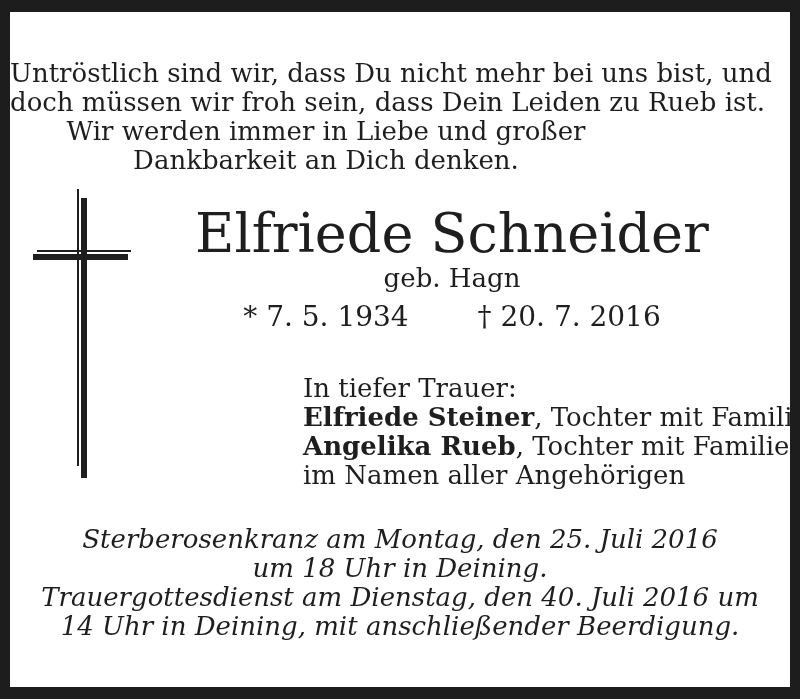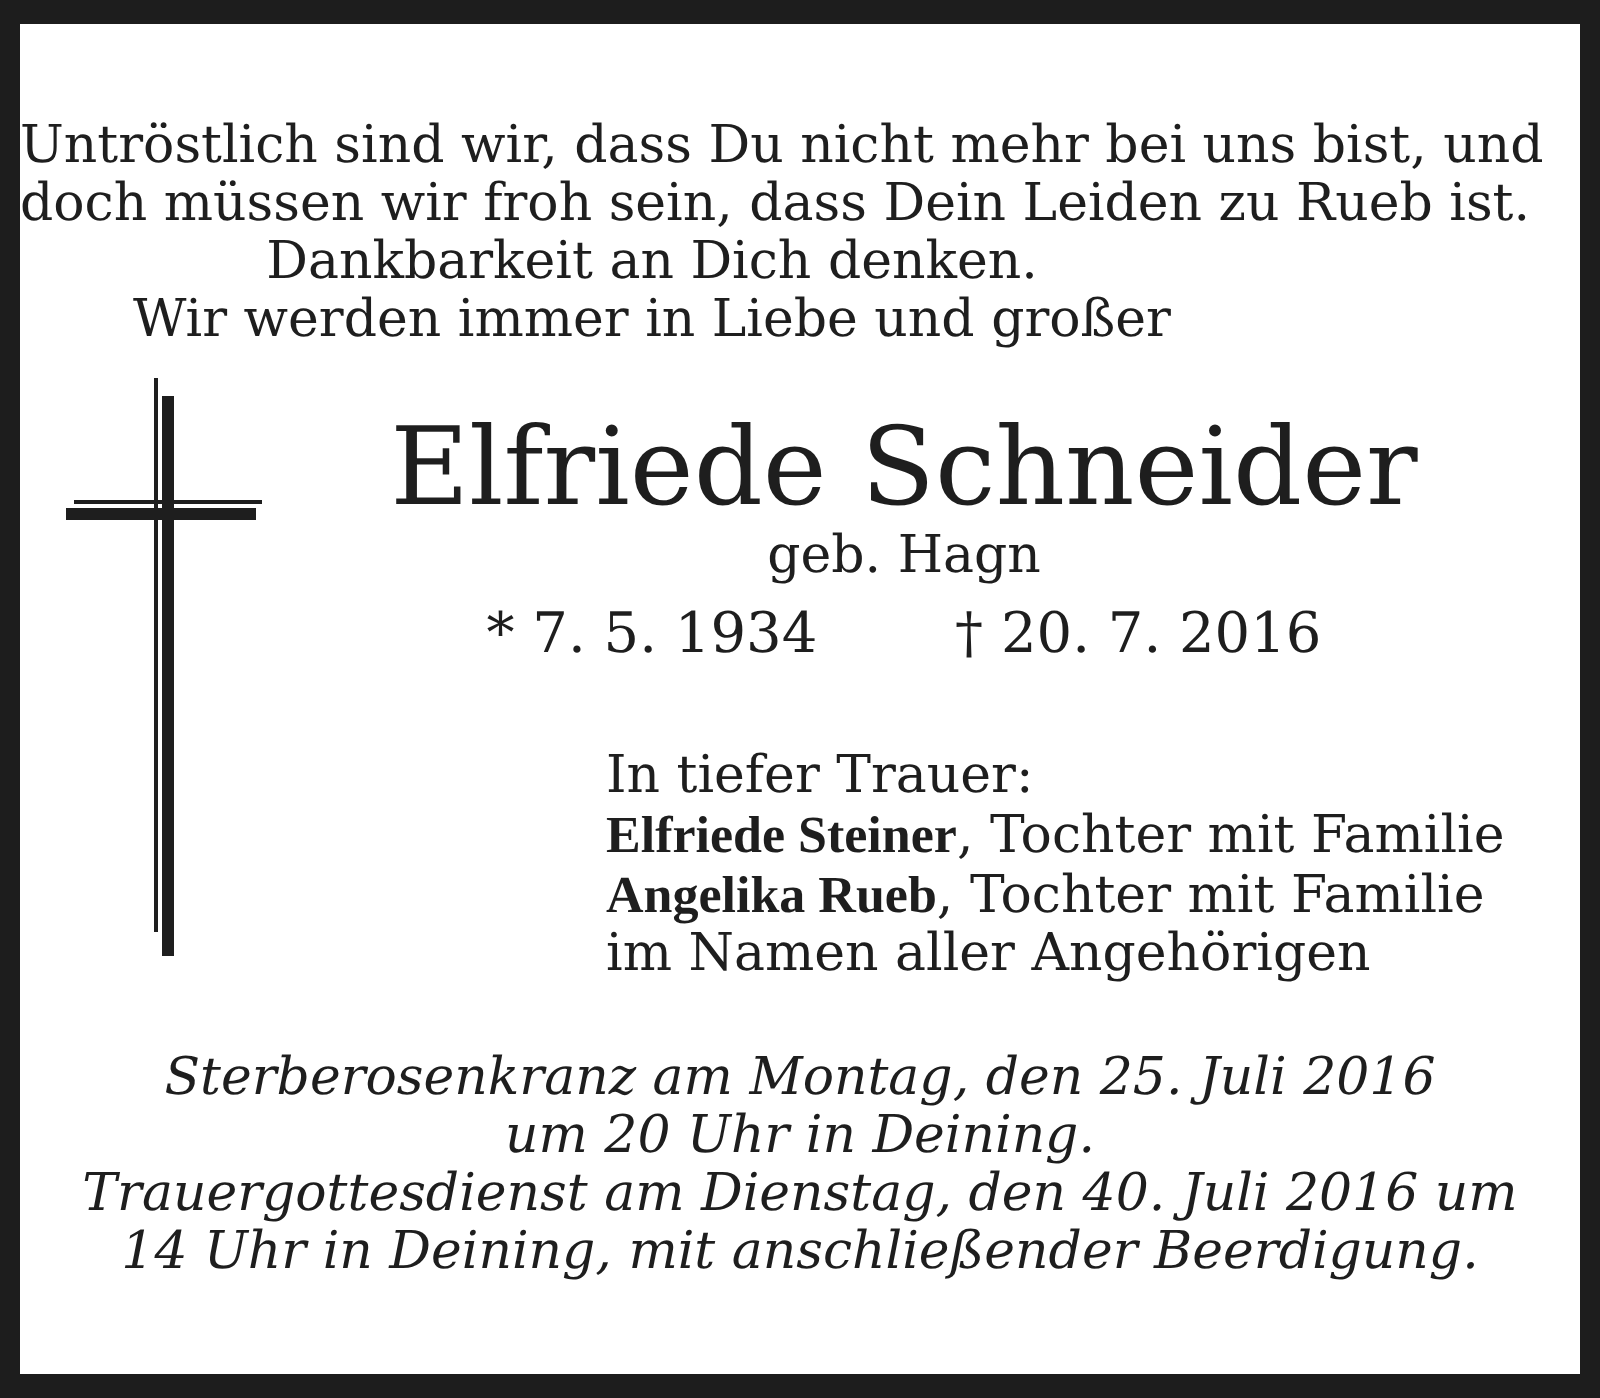--- a/index.html
+++ b/index.html
@@ -61,40 +61,40 @@
     font-size:28px;line-height:30px;
     white-space:nowrap;
   }
   .dates .death{margin-left:60px;}
   .mourners{
     position:absolute;
     left:293px;top:362px;
     font-size:26px;line-height:29px;
     white-space:nowrap;
   }
-  .mourners .bold{font-weight:bold;font-family:Liberation Serif, serif;}
+  .mourners .bold{font-weight:bold;}
   .services{
     position:absolute;
     top:513px;left:0;width:780px;
     text-align:center;
     font-size:26px;line-height:29px;
     white-space:nowrap;
     font-style:italic;
   }
 </style>
 </head>
 <body>
 
 <div class="frame">
 
   <div class="verse">
     <div>Untröstlich sind wir, dass Du nicht mehr bei uns bist, und</div>
     <div>doch müssen wir froh sein, dass Dein Leiden zu Rueb ist.</div>
+    <div>Wir werden immer in Liebe und großer</div>
     <div>Dankbarkeit an Dich denken.</div>
-    <div>Wir werden immer in Liebe und großer</div>
   </div>
 
   <div class="cross">
     <div class="bar v-thin"></div>
     <div class="bar v-thick"></div>
     <div class="bar h-thin"></div>
     <div class="bar h-thick"></div>
   </div>
 
   <div class="name-section">
@@ -112,18 +112,18 @@
       <span class="bold">Elfriede Steiner</span><span>, Tochter mit Familie</span>
     </div>
     <div>
       <span class="bold">Angelika Rueb</span><span>, Tochter mit Familie</span>
     </div>
     <div>im Namen aller Angehörigen</div>
   </div>
 
   <div class="services">
     <div>Sterberosenkranz am Montag, den 25. Juli 2016</div>
-    <div>um 20 Uhr in Deining.</div>
+    <div>um 18 Uhr in Deining.</div>
     <div>Trauergottesdienst am Dienstag, den 40. Juli 2016 um</div>
     <div>14 Uhr in Deining, mit anschließender Beerdigung.</div>
   </div>
 
 </div>
 
 </body></html>

